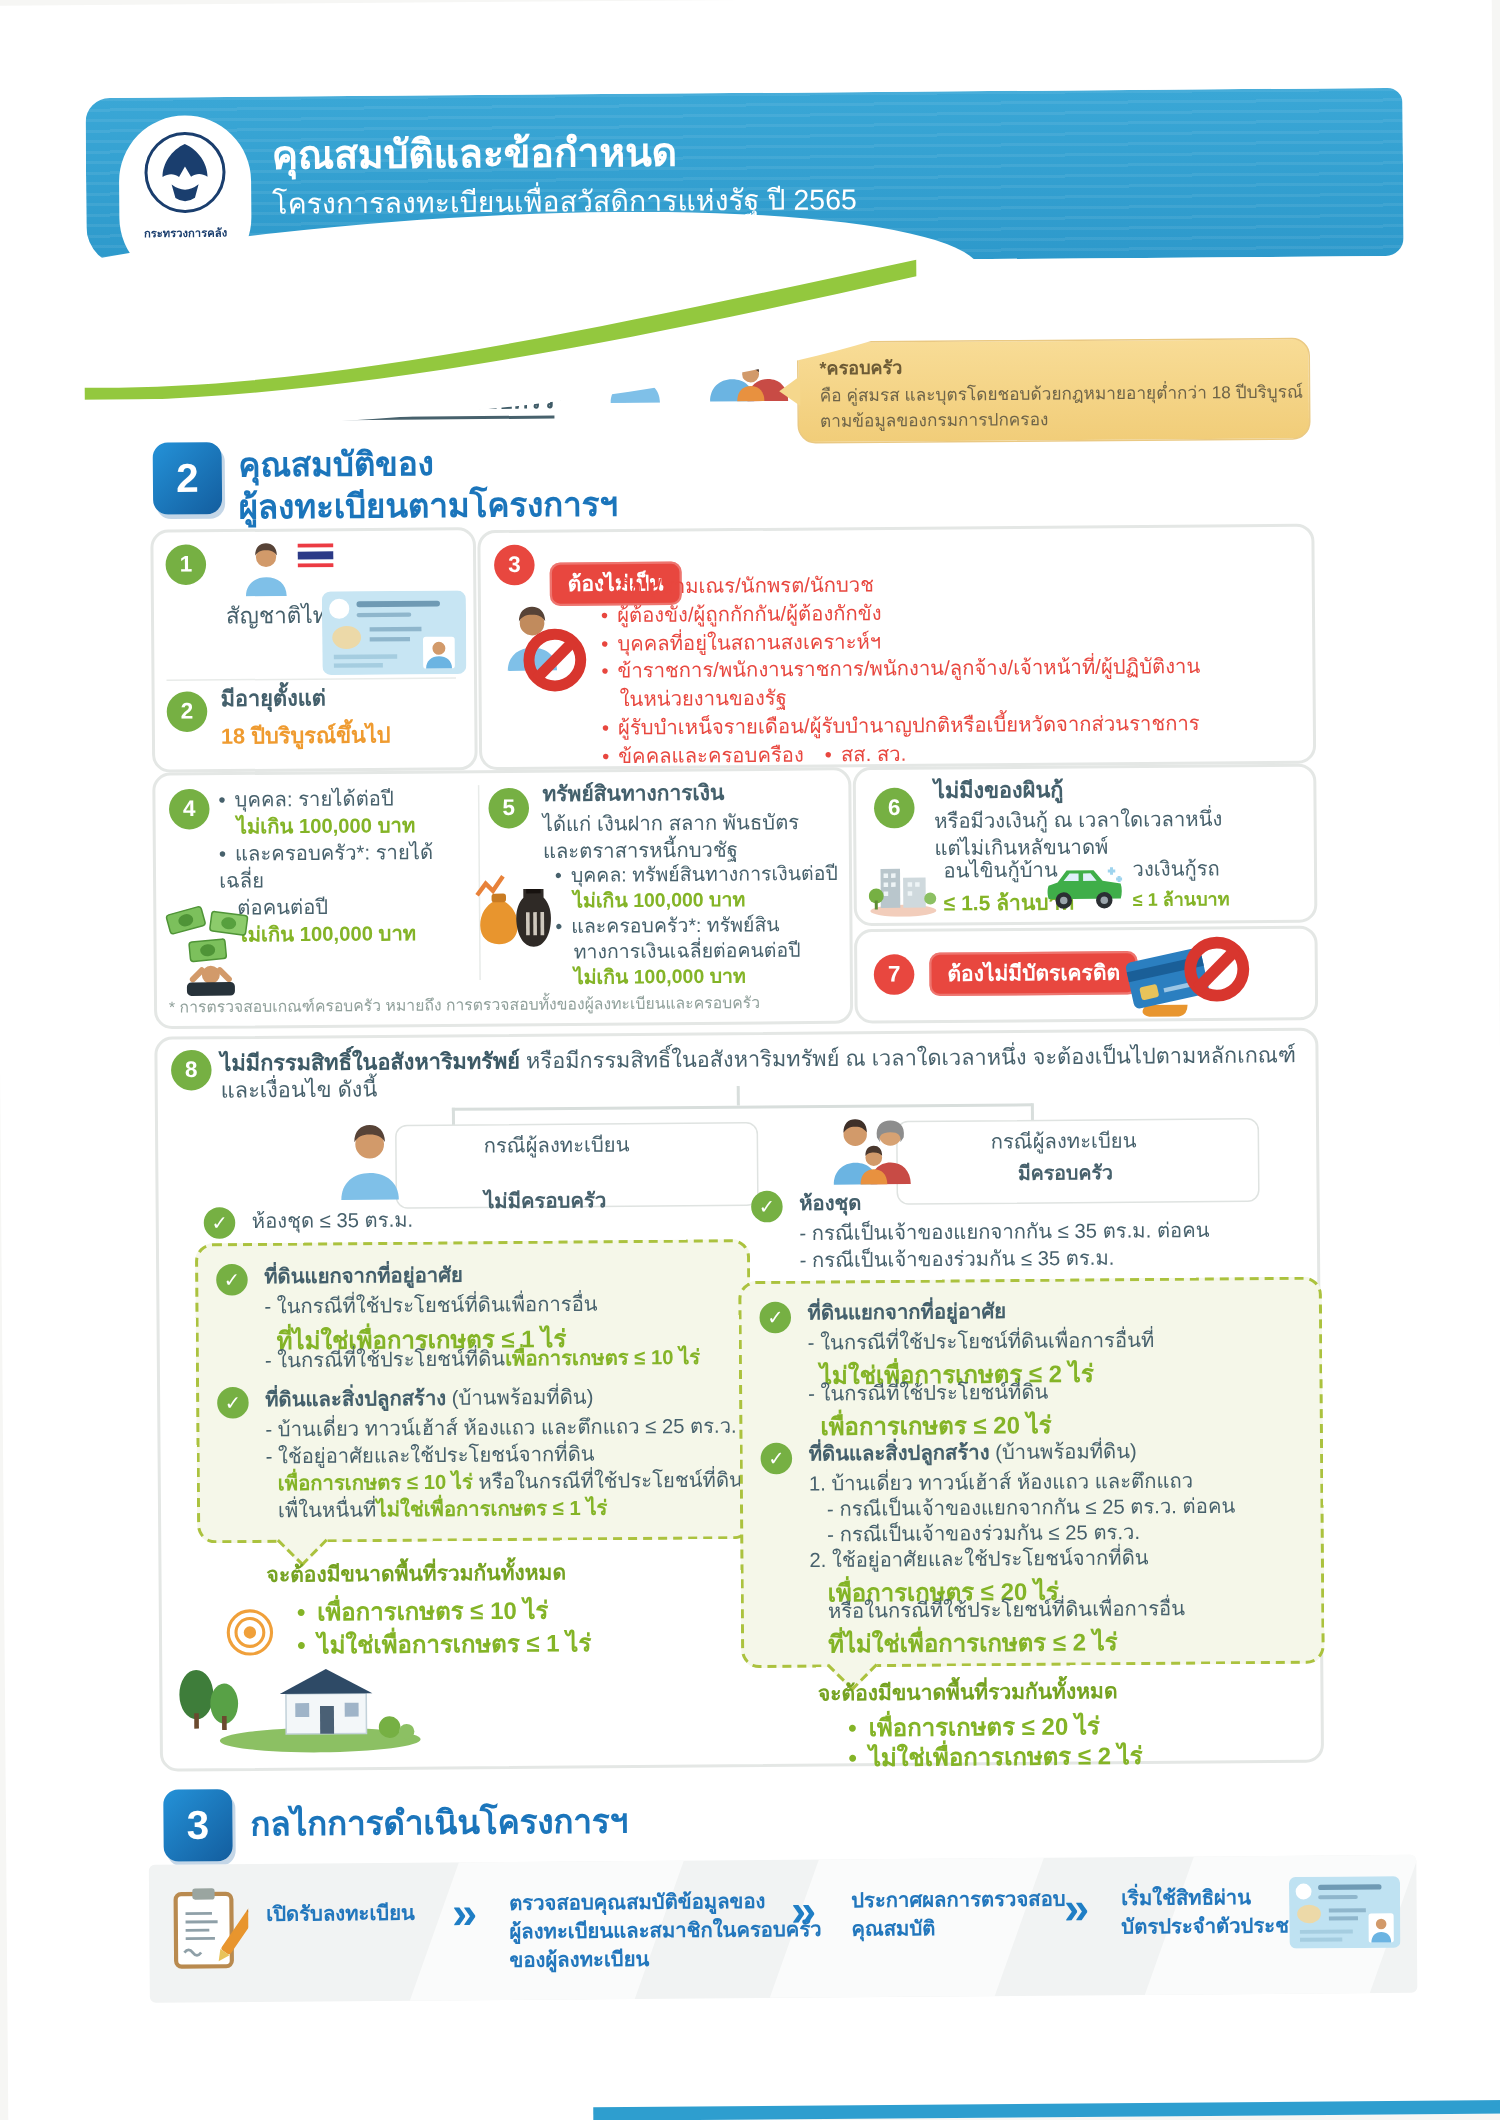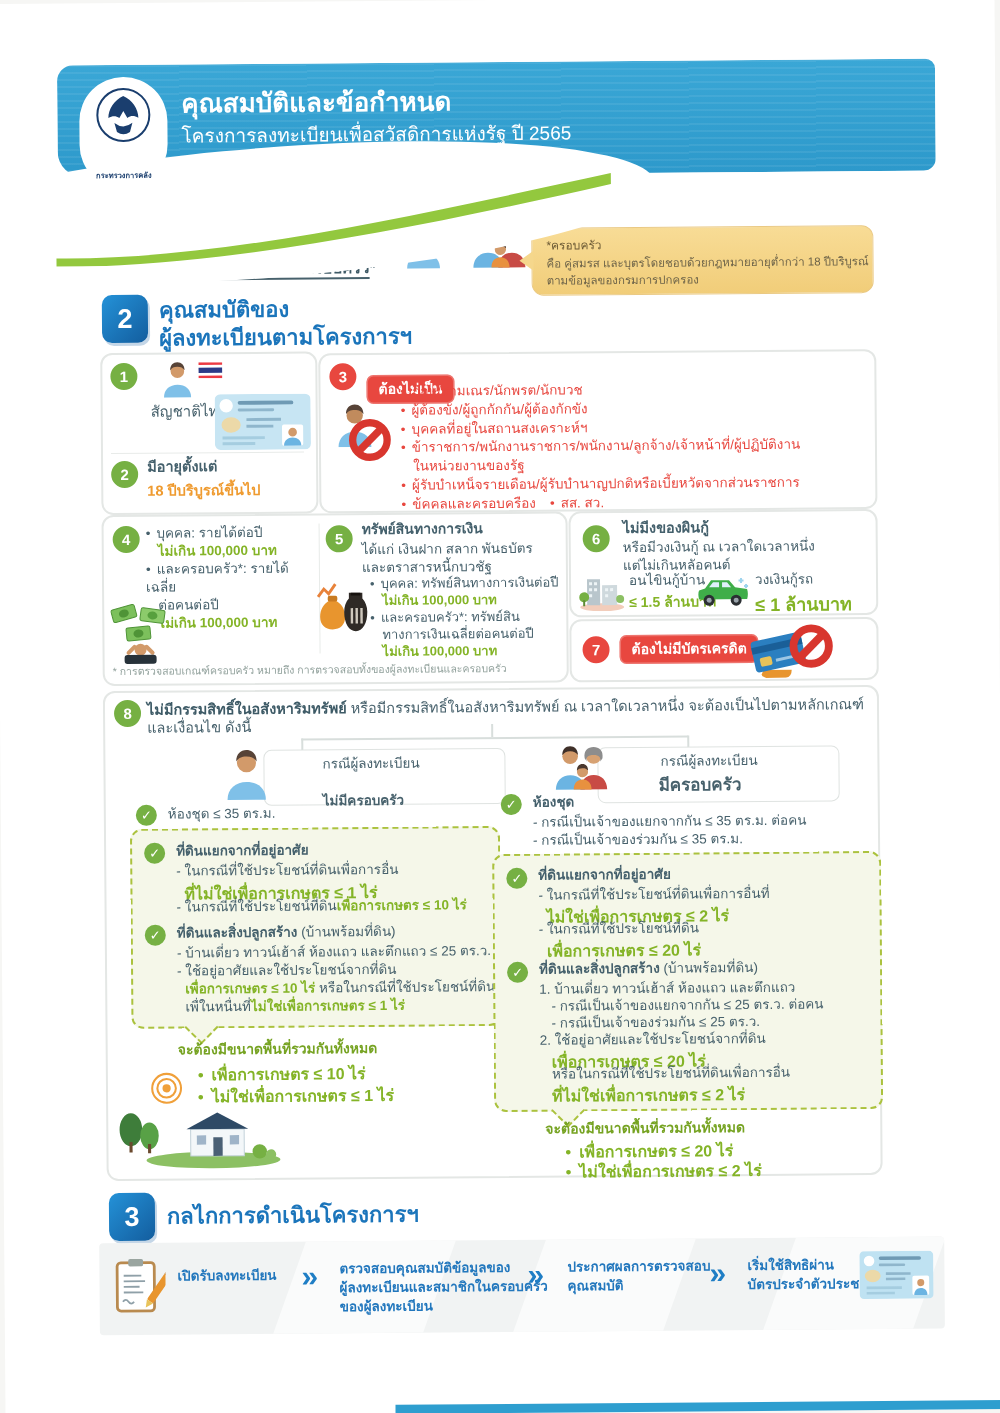--- a/index.html
+++ b/index.html
@@ -18,21 +18,21 @@
   
   .banner{left:62px;top:62px;width:878px;height:112px;border-radius:16px 10px 12px 26px;
     background:linear-gradient(180deg,#3aa7d6 0%,#2d99cb 100%);
     background-image:repeating-linear-gradient(180deg,rgba(255,255,255,.07) 0 2px,rgba(0,0,0,0) 2px 7px),linear-gradient(180deg,#3aa7d6 0%,#2d99cb 100%);z-index:1;}
   .banner-cut{left:-120px;top:146px;width:780px;height:130px;background:#fff;border-radius:50%;
     transform:rotate(-4deg);z-index:2;}
   .logo-drop{left:84px;top:74px;width:88px;height:112px;background:#fff;border-radius:44px;z-index:4;}
   .logo-point{left:117px;top:170px;width:24px;height:24px;background:#fff;transform:rotate(45deg);z-index:3;}
   .banner-title{left:186px;top:80px;color:#fff;font-size:26px;font-weight:bold;z-index:5;}
   .banner-sub{left:186px;top:118px;color:#fff;font-size:19px;z-index:5;}
-  .ministry{left:0;top:72px;width:88px;text-align:center;font-size:7.5px;color:#1a3e6e;font-weight:bold;margin-top:20px;}
+  .ministry{left:0;top:72px;width:88px;text-align:center;font-size:7.5px;color:#1a3e6e;font-weight:bold;}
   
   .sec-marker{width:46px;height:48px;border-radius:10px;color:#fff;font-size:27px;font-weight:bold;
     display:flex;align-items:center;justify-content:center;
     background:linear-gradient(135deg,#2492d8 0%,#135d9e 100%);box-shadow:2px 3px 0 rgba(19,93,158,.25);}
   .numc{width:27px;height:27px;border-radius:50%;background:#76b043;color:#fff;font-weight:bold;
     font-size:15px;display:flex;align-items:center;justify-content:center;}
   .numc.redbg{background:#e8473f;}
   .badge{background:#e8473f;color:#fff;font-weight:bold;font-size:14px;border-radius:7px;
     padding:3px 12px 4px;display:inline-block;box-shadow:inset 0 0 0 1.5px rgba(255,255,255,.25);}
   .card{background:#fff;border:2px solid #e4e7e5;border-radius:12px;}
@@ -99,21 +99,21 @@
     <path d="M2 42c0-8 5.5-13 13-13s13 5 13 13z" fill="#6bb4e2"></path>
     <circle cx="36" cy="12" r="7" fill="#d7a273"></circle>
       <path d="M28 14c-1-7 3-10 8-10s9 3 8 10l-2 3c.5-4-1-6-6-6s-7.5 2-6 6z" fill="#8d8d8d"></path>
     <path d="M24 42c0-8 5-13 12-13s12 5 12 13z" fill="#c84b45"></path>
     <circle cx="26" cy="26" r="5" fill="#d29a6a"></circle>
       <path d="M21 25c0-4 2-6 5-6s5 2 5 6c-1.5-1.5-2.5-2-5-2s-3.5.5-5 2z" fill="#4a382e"></path>
     <path d="M18 42c0-6 3.5-9 8-9s8 3 8 9z" fill="#e8913f"></path>
   </svg>
   <div class="abs bubble" style="left:535px;top:228px;width:340px;height:66px">
     <div class="bubble-tail"></div>
-    <div class="abs" style="left:14px;top:7px;font-size:12px;font-weight:normal;color:#6d5b35">*ครอบครัว</div>
+    <div class="abs" style="left:14px;top:7px;font-size:12px;font-weight:bold;color:#6d5b35">*ครอบครัว</div>
     <div class="abs" style="left:14px;top:26px;font-size:11.5px;color:#6e6449">คือ คู่สมรส และบุตรโดยชอบด้วยกฎหมายอายุต่ำกว่า 18 ปีบริบูรณ์</div>
     <div class="abs" style="left:14px;top:43px;font-size:11.5px;color:#6e6449">ตามข้อมูลของกรมการปกครอง</div>
   </div>
 
   <div class="abs sec-marker" style="left:105px;top:292px">
     <span>2</span>
   </div>
   <div class="abs bluehead" style="left:162px;top:290px">คุณสมบัติของ</div>
   <div class="abs bluehead" style="left:162px;top:318px">ผู้ลงทะเบียนตามโครงการฯ</div>
 
@@ -236,21 +236,21 @@
     </div>
     <div class="abs" style="left:8px;top:146px;font-size:10.5px;color:#90a09b">* การตรวจสอบเกณฑ์ครอบครัว หมายถึง การตรวจสอบทั้งของผู้ลงทะเบียนและครอบครัว</div>
   </div>
 
   <div class="abs card" style="left:570px;top:512px;width:305px;height:102px">
     <div class="abs numc" style="left:12px;top:12px">
         <span>6</span>
       </div>
     <div class="abs t b" style="left:52px;top:6px;font-size:14.5px;color:#44606c">ไม่มีงของผินกู้</div>
     <div class="abs t" style="left:52px;top:27px">หรือมีวงเงินกู้ ณ เวลาใดเวลาหนึ่ง</div>
-    <div class="abs t" style="left:52px;top:45px">แต่ไม่เกินหลัอคนต์</div>
+    <div class="abs t" style="left:52px;top:45px">แต่ไม่เกินหลัขนาดพ์</div>
     <svg class="abs" style="left:8px;top:60px;width:46px;height:38px" viewBox="0 0 46 38">
       <ellipse cx="23" cy="34" rx="22" ry="4" fill="#f2cdbb"></ellipse>
       <rect x="8" y="6" width="13" height="26" fill="#b9c6cc"></rect>
       <rect x="23" y="12" width="15" height="20" fill="#cfd9dd"></rect>
       <g fill="#eef4f6">
           <rect x="10" y="9" width="3" height="3"></rect>
           <rect x="15" y="9" width="3" height="3"></rect>
           <rect x="10" y="15" width="3" height="3"></rect>
           <rect x="15" y="15" width="3" height="3"></rect>
           <rect x="10" y="21" width="3" height="3"></rect>
@@ -270,21 +270,21 @@
       <circle cx="12" cy="24" r="5.5" fill="#2b2f33"></circle>
         <circle cx="12" cy="24" r="2.5" fill="#9aa4ab"></circle>
       <circle cx="39" cy="24" r="5.5" fill="#2b2f33"></circle>
         <circle cx="39" cy="24" r="2.5" fill="#9aa4ab"></circle>
       <g stroke="#9fd4ee" stroke-width="2">
           <path d="M44 2v5M41.5 4.5h5" fill="none"></path>
           <path d="M49 8v4M47 10h4" fill="none"></path>
         </g>
     </svg>
     <div class="abs t" style="left:184px;top:60px">วงเงินกู้รถ</div>
-    <div class="abs hl" style="left:184px;top:78px;font-size:18px">≤ 1 ล้านบาท</div>
+    <div class="abs hl" style="left:184px;top:78px;font-size:12px">≤ 1 ล้านบาท</div>
   </div>
 
   <div class="abs card" style="left:570px;top:620px;width:305px;height:59px">
     <div class="abs numc redbg" style="left:11px;top:15px">
         <span>7</span>
       </div>
     <div class="abs badge" style="left:48px;top:14px">ต้องไม่มีบัตรเครดิต</div>
     <svg class="abs" style="left:172px;top:1px;width:95px;height:57px" viewBox="0 0 95 58">
       <path d="M20 50 q-6 6 2 8 h20 q6-1 6-8 z" fill="#e8952e"></path>
       <g transform="rotate(-12 34 30)">
@@ -326,21 +326,21 @@
       <path d="M2 42c0-8 5.5-13 13-13s13 5 13 13z" fill="#6bb4e2"></path>
       <circle cx="36" cy="12" r="7" fill="#d7a273"></circle>
         <path d="M28 14c-1-7 3-10 8-10s9 3 8 10l-2 3c.5-4-1-6-6-6s-7.5 2-6 6z" fill="#8d8d8d"></path>
       <path d="M24 42c0-8 5-13 12-13s12 5 12 13z" fill="#c84b45"></path>
       <circle cx="26" cy="26" r="5" fill="#d29a6a"></circle>
         <path d="M21 25c0-4 2-6 5-6s5 2 5 6c-1.5-1.5-2.5-2-5-2s-3.5.5-5 2z" fill="#4a382e"></path>
       <path d="M18 42c0-6 3.5-9 8-9s8 3 8 9z" fill="#e8913f"></path>
     </svg>
     <div class="abs casebox" style="left:492px;top:58px;width:240px;height:54px">
       <div class="abs t" style="left:62px;top:6px;font-size:13.5px">กรณีผู้ลงทะเบียน</div>
-      <div class="abs t b" style="left:60px;top:27px;font-size:17px">มีครอบครัว</div>
+      <div class="abs t b" style="left:80px;top:27px;font-size:13px">มีครอบครัว</div>
     </div>
 
     <div class="abs check" style="left:30px;top:112px">
         <span>✓</span>
       </div>
     <div class="abs t" style="left:62px;top:114px">ห้องชุด ≤ 35 ตร.ม.</div>
     <div class="abs dashed" style="left:24px;top:136px;width:366px;height:196px">
       <div class="dash-tail" style="left:56px;bottom:-13px"></div>
       <div class="abs check" style="left:12px;top:12px">
           <span>✓</span>

